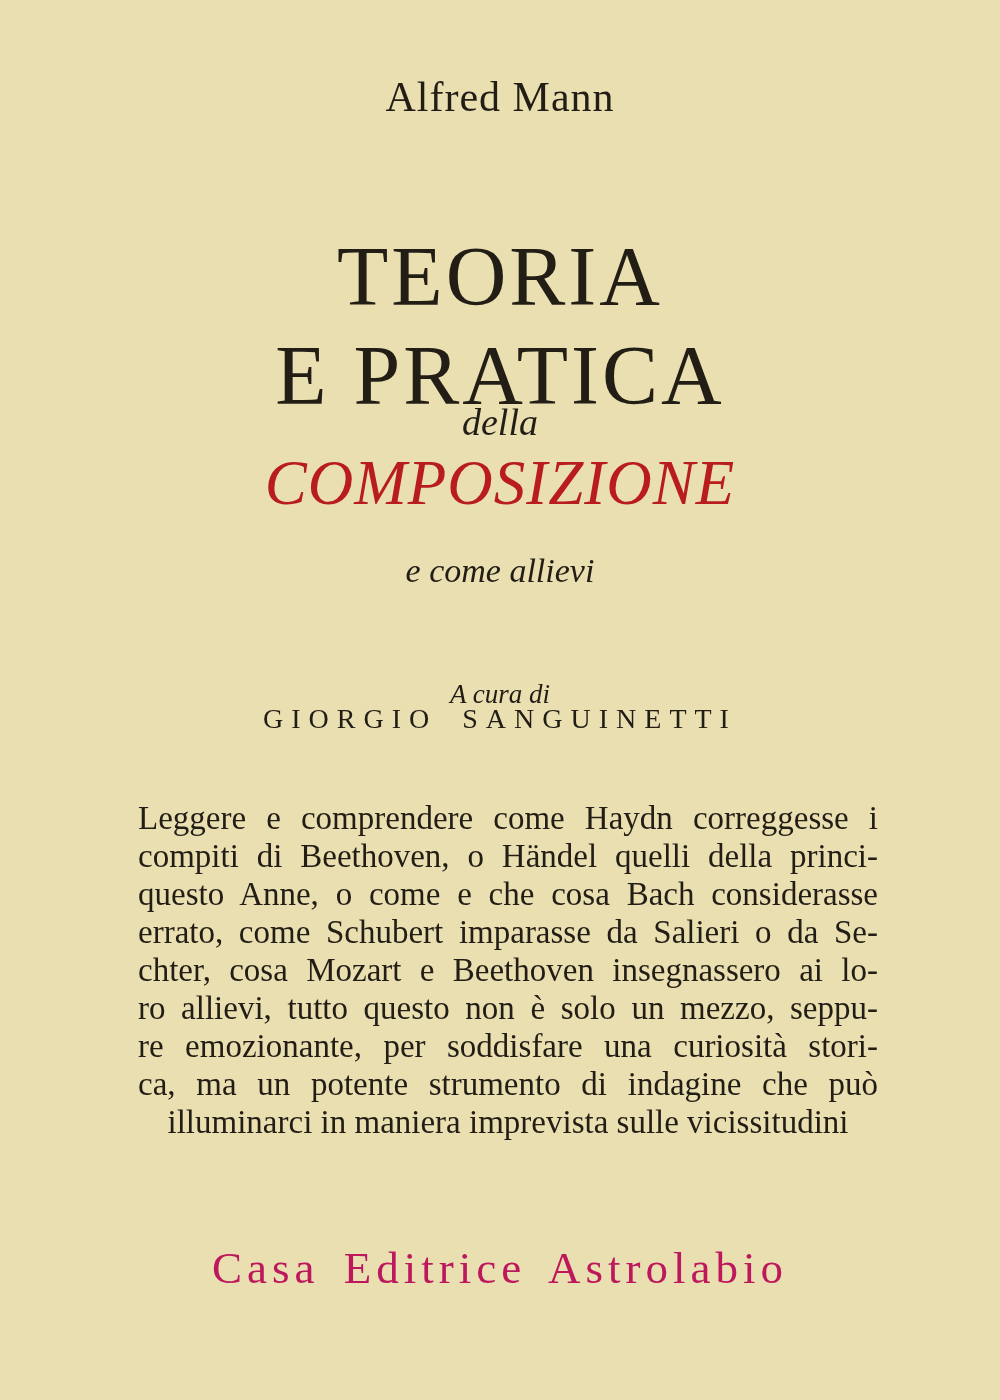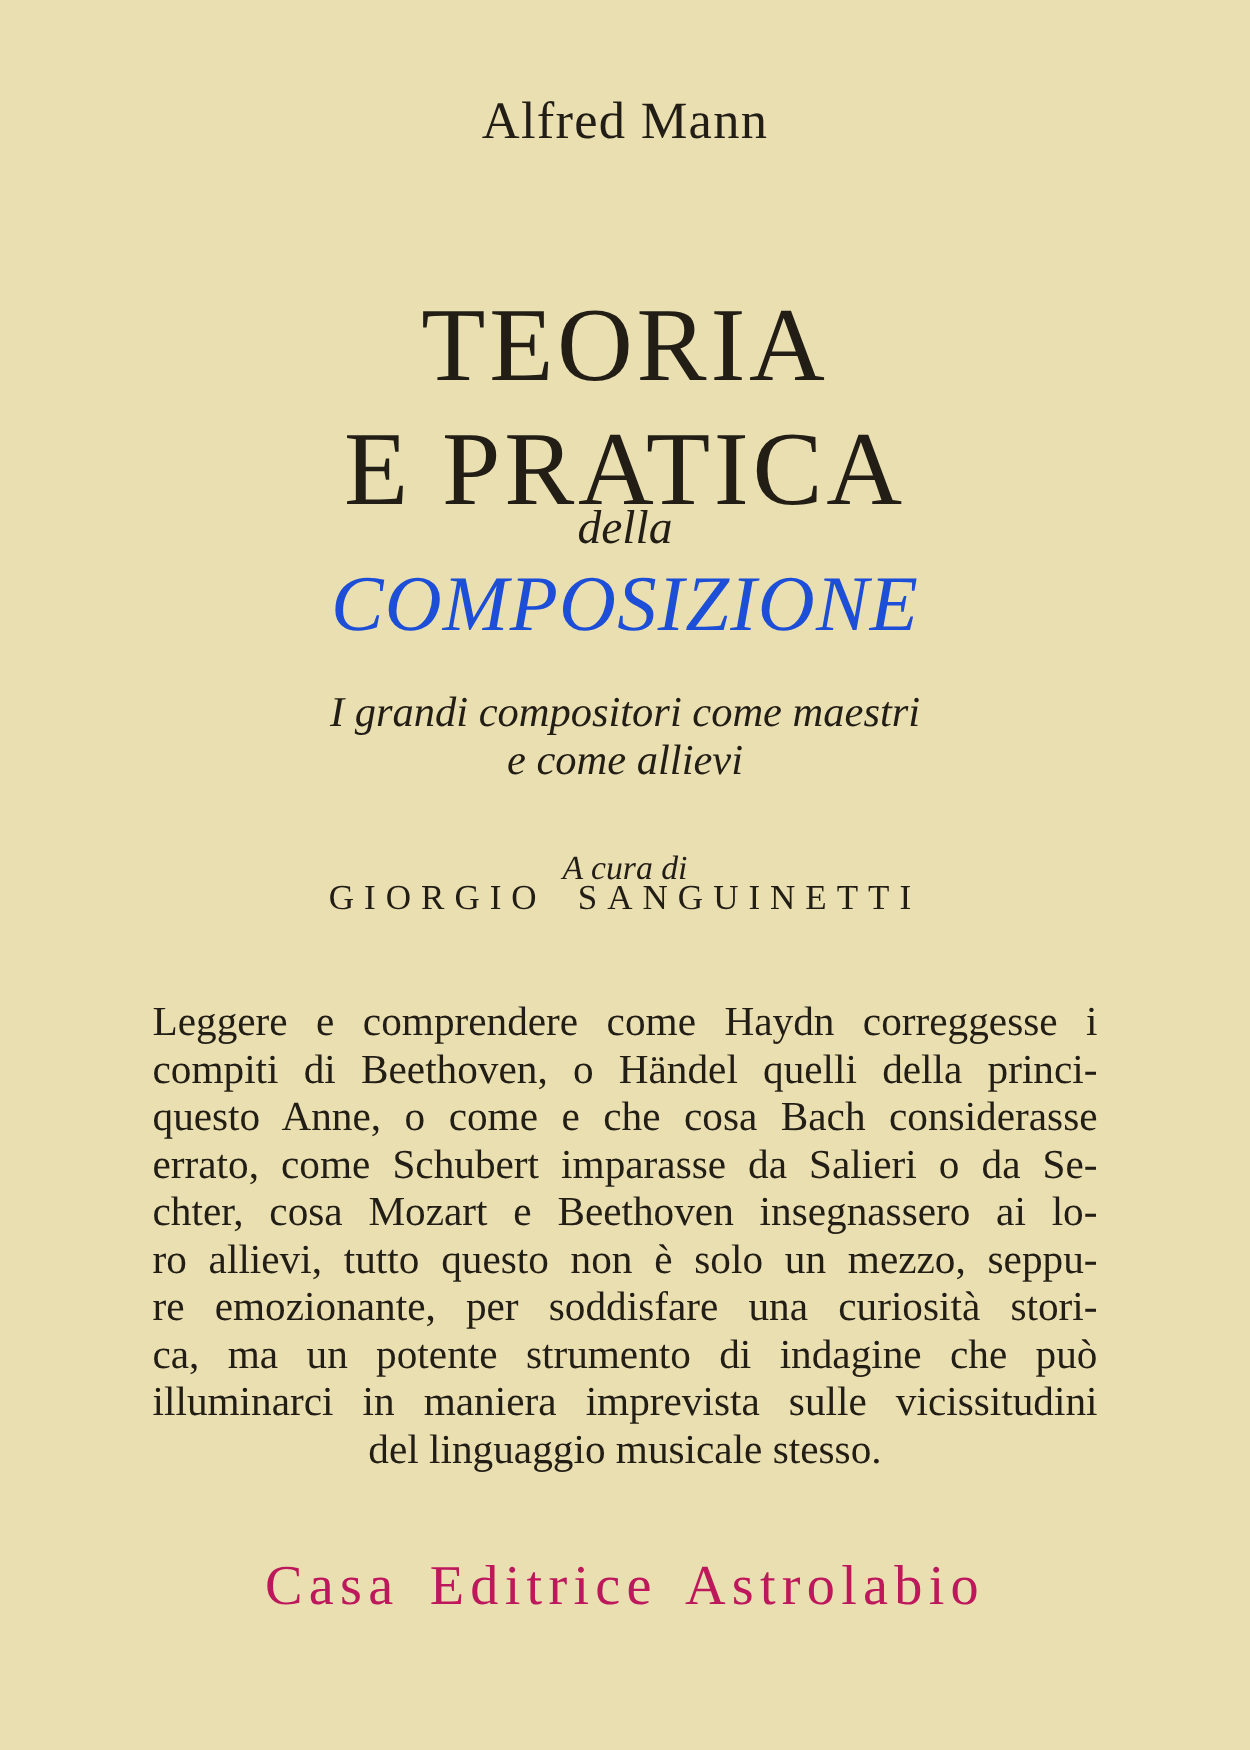--- a/index.html
+++ b/index.html
@@ -72,20 +72,21 @@
     top: 799px;
     left: 122px;
     width: 756px;
     font-size: 33px;
     line-height: 38px;
   }
   .description .line {
     text-align: justify;
     text-align-last: justify;
     white-space: nowrap;
+    margin-left: 16px;
   }
   .description .line:last-child {
     text-align-last: center;
     white-space: normal;
   }
   .publisher {
     top: 1240px;
     font-size: 45px;
     line-height: 56px;
     letter-spacing: 5px;
@@ -98,37 +99,35 @@
 
 <div class="block author">Alfred Mann</div>
 
 <div class="block title-caps">
   <div>TEORIA</div>
   <div>E PRATICA</div>
 </div>
 
 <div class="block title-connector">della</div>
 
-<div class="block title-main" style="color: #1d4ed8;">COMPOSIZIONE</div>
+<div class="block title-main" style="color: #b91c1c;">COMPOSIZIONE</div>
 
 <div class="block subtitle">
-  <div>I grandi compositori come maestri</div>
   <div>e come allievi</div>
 </div>
 
 <div class="block edited-by">A cura di</div>
 
 <div class="block editor">GIORGIO SANGUINETTI</div>
 
 <div class="description">
     <div class="line">Leggere e comprendere come Haydn correggesse i</div>
     <div class="line">compiti di Beethoven, o Händel quelli della princi-</div>
     <div class="line">questo Anne, o come e che cosa Bach considerasse</div>
     <div class="line">errato, come Schubert imparasse da Salieri o da Se-</div>
     <div class="line">chter, cosa Mozart e Beethoven insegnassero ai lo-</div>
     <div class="line">ro allievi, tutto questo non è solo un mezzo, seppu-</div>
     <div class="line">re emozionante, per soddisfare una curiosità stori-</div>
     <div class="line">ca, ma un potente strumento di indagine che può</div>
     <div class="line">illuminarci in maniera imprevista sulle vicissitudini</div>
-    <div class="line">del linguaggio musicale stesso.</div>
   </div>
 
 <div class="block publisher" style="color: #be185d;">Casa Editrice Astrolabio</div>
 
 </body></html>

